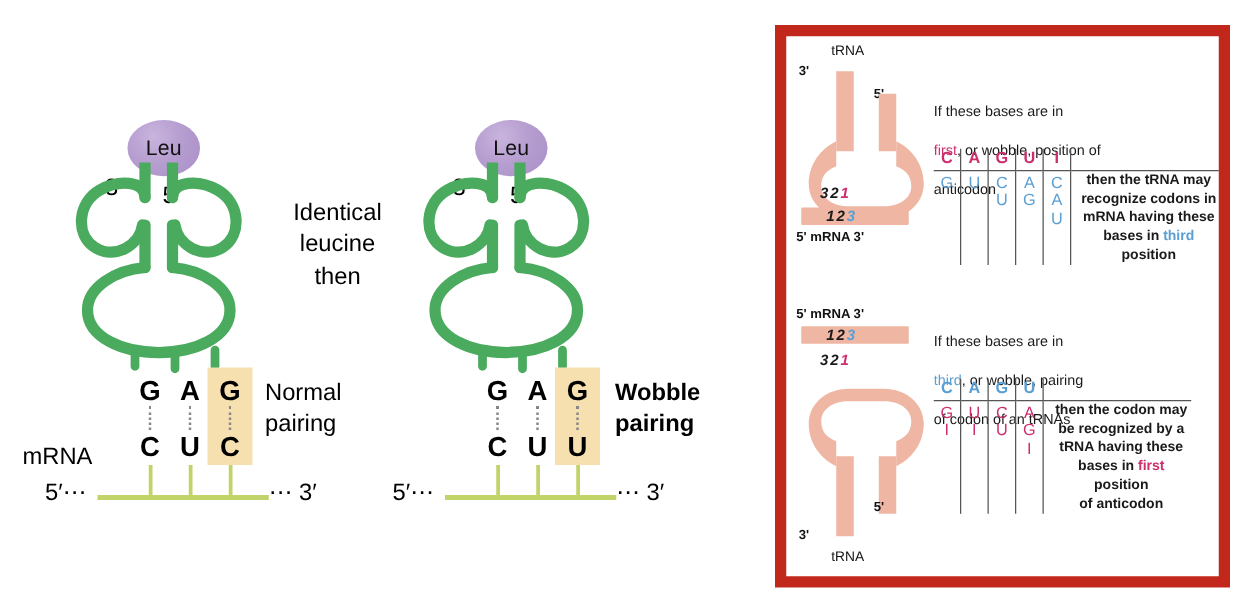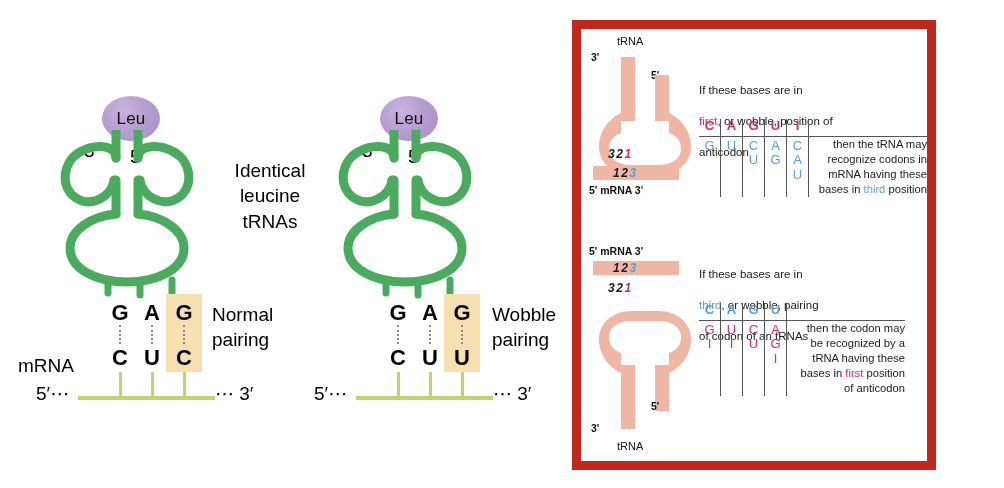--- a/index.html
+++ b/index.html
@@ -110,21 +110,21 @@
     left: 222px; top: 158px;
     font-size: 19px;
     line-height: 1.33;
     text-align: center;
     width: 96px;
   }
 
   
   #right-panel {
     position: absolute;
-    left: 572px; top: 20px;
+    left: 620px; top: 20px;
     width: 364px; height: 450px;
     border: 9px solid #c1271b;
     background: #ffffff;
     box-sizing: border-box;
   }
   #right-inner {
     position: absolute;
     left: 0; top: 0;
     width: 100%; height: 100%;
   }
@@ -192,23 +192,23 @@
   .wtable .spacer-hdr { border-bottom: 1px solid #555; width: 118px; }
   .wtable .spacer-body { width: 118px; text-align: left; }
 
   .hdr-magenta { color: #cc2e6e; }
   .hdr-blue { color: #5a9fd4; }
   .cell-blue { color: #5a9fd4; }
   .cell-magenta { color: #cc2e6e; }
 
   .side-text {
     font-size: 11.2px;
-    font-weight: normal;
+    font-weight: bold;
     line-height: 1.34;
-    text-align: right;
+    text-align: center;
     padding-left: 6px;
     color: #1a1a1a;
     white-space: pre-line;
   }
 </style>
 </head>
 <body>
 
 <div id="left-panel">
 
@@ -267,21 +267,21 @@
 
     <span class="mrna-word">mRNA</span>
     <span class="end5">5′⋯</span>
     <span class="end3">⋯ 3′</span>
 
     <div class="pairing-label" style="white-space:pre-line;">Normal
 pairing</div>
 
     <div class="identical-label" style="white-space:pre-line;">Identical
 leucine
-tRNAs</div>
+then</div>
   </div>
 
   <div class="trna-unit" id="trna-unit-wobble">
 
     <div class="leu-ball">Leu</div>
 
     <span class="lbl lbl-3prime">3′</span>
     <span class="lbl lbl-5prime">5′</span>
 
     <svg class="trna-svg" width="190" height="180" viewBox="0 0 190 180">
@@ -320,21 +320,21 @@
     </div>
 
     <div class="mrna-tick t1"></div>
     <div class="mrna-tick t2"></div>
     <div class="mrna-tick t3"></div>
     <div class="mrna-strand"></div>
 
     <span class="end5">5′⋯</span>
     <span class="end3">⋯ 3′</span>
 
-    <div class="pairing-label" style="white-space:pre-line;">Wobble
+    <div class="pairing-label" style="white-space:pre-line;font-weight:bold;">Wobble
 pairing</div>
   </div>
 </div>
 
 <div id="right-panel">
   <div id="right-inner">
 
     <div class="rp-block" style="left:0;top:0;width:380px;height:210px;">
 
       <span class="rp-lbl rp-lbl-plain" style="left:36px; top:6px; font-size:11px;">tRNA</span>

